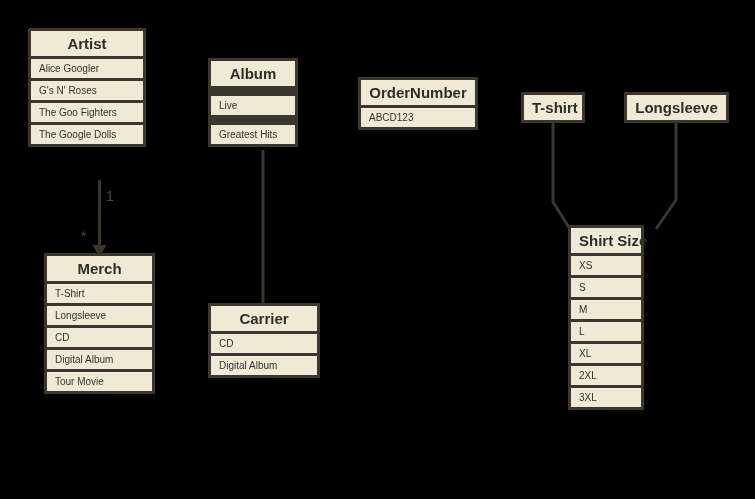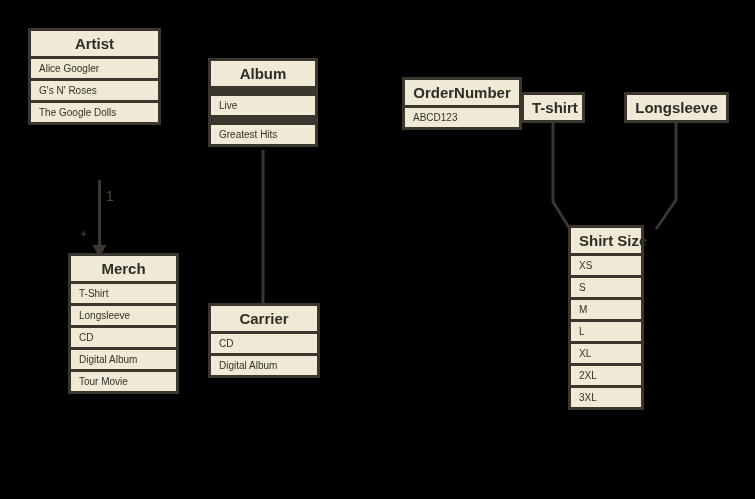--- a/index.html
+++ b/index.html
@@ -67,49 +67,50 @@
       <text class="mult-label" x="81" y="241">*</text>
     </g>
 
     <line x1="263" y1="150" x2="263" y2="306" stroke="#3b372e" stroke-width="3"></line>
 
     <polyline points="553,121 553,202 570,229" fill="none" stroke="#3b372e" stroke-width="3" stroke-linejoin="round"></polyline>
 
     <polyline points="676,121 676,200 656,229" fill="none" stroke="#3b372e" stroke-width="3" stroke-linejoin="round"></polyline>
   </svg>
 
-  <div class="entity" style="left:28px; top:28px; width:133px;">
+  <div class="entity" style="left:28px; top:28px; width:118px;">
     <div class="hdr">Artist</div>
     <div class="row">Alice Googler</div>
     <div class="row">G's N' Roses</div>
+    <div class="row">The Goo Fighters</div>
     <div class="row">The Google Dolls</div>
   </div>
 
-  <div class="entity" style="left:44px; top:253px; width:111px;margin-left:24px;">
+  <div class="entity" style="left:44px; top:253px; width:111px;">
     <div class="hdr">Merch</div>
     <div class="row">T-Shirt</div>
     <div class="row">Longsleeve</div>
     <div class="row">CD</div>
     <div class="row">Digital Album</div>
     <div class="row">Tour Movie</div>
   </div>
 
-  <div class="entity" style="left:208px; top:58px; width:110px;gap:10px;">
+  <div class="entity" style="left:208px; top:58px; width:90px;gap:10px;">
     <div class="hdr">Album</div>
     <div class="row">Live</div>
     <div class="row">Greatest Hits</div>
   </div>
 
   <div class="entity" style="left:208px; top:303px; width:112px;">
     <div class="hdr">Carrier</div>
     <div class="row">CD</div>
     <div class="row">Digital Album</div>
   </div>
 
-  <div class="entity" style="left:358px; top:77px; width:120px;margin-left:44px;">
+  <div class="entity" style="left:358px; top:77px; width:120px;">
     <div class="hdr">OrderNumber</div>
     <div class="row">ABCD123</div>
   </div>
 
   <div class="entity" style="left:521px; top:92px; width:64px;">
     <div class="hdr">T-shirt</div>
   </div>
 
   <div class="entity" style="left:624px; top:92px; width:105px;">
     <div class="hdr">Longsleeve</div>

